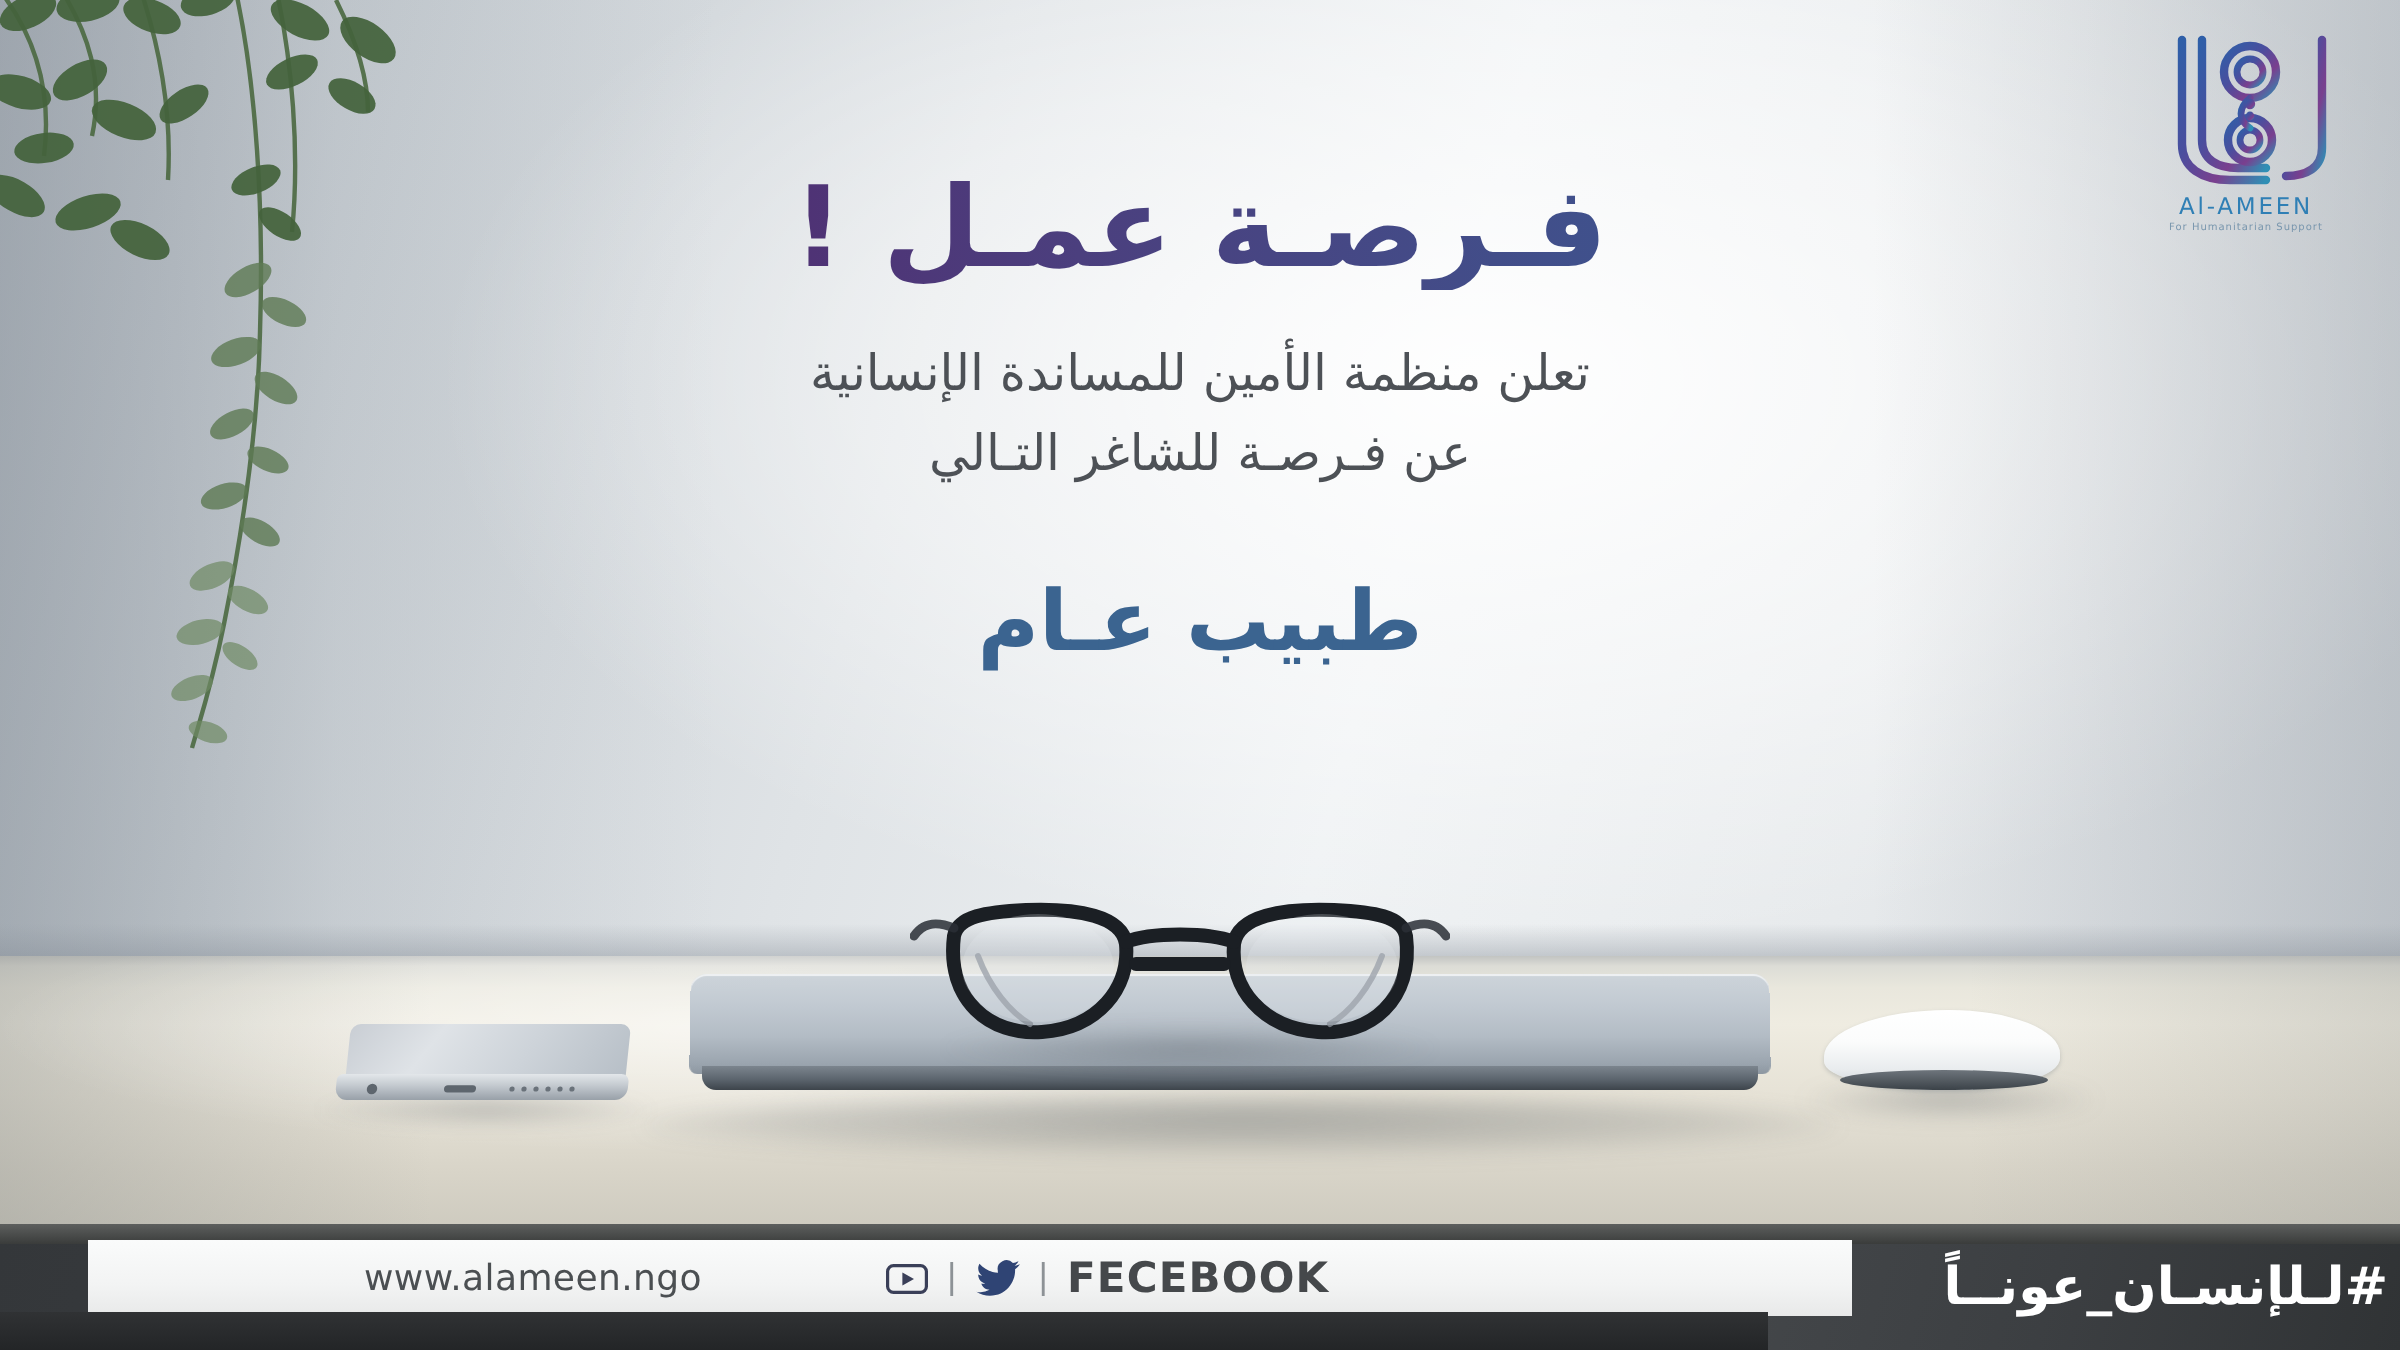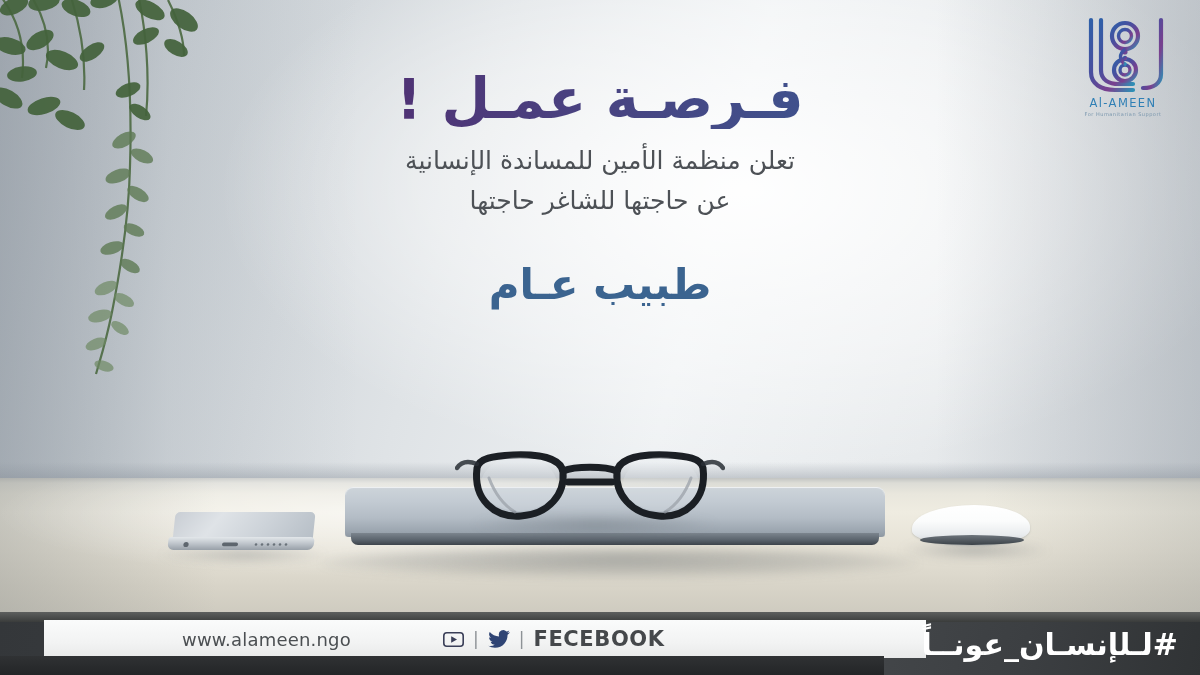--- a/index.html
+++ b/index.html
@@ -140,38 +140,38 @@
   .mouse-shadow {
     position: absolute; left: 900px; top: 540px; width: 150px; height: 20px;
     border-radius: 50%;
     background: radial-gradient(ellipse at 50% 50%, rgba(88,94,100,0.38), rgba(0,0,0,0) 72%);
     filter: blur(5px);
   }
 
   
   .text-block {
     position: absolute;
-    left: 0; top: 70px;
+    left: 0; top: 86px;
     width: 1200px;
     text-align: center;
     direction: rtl;
   }
   .headline {
     font-size: 56px;
     font-weight: bold;
     letter-spacing: 2px;
     line-height: 1.05;
     margin: 0;
     background: linear-gradient(to left, #2b5f8e 0%, #3a5a93 22%, #4b3f7e 55%, #53246a 80%, #561b5e 100%);
     -webkit-background-clip: text;
     background-clip: text;
     color: transparent;
     -webkit-text-fill-color: transparent;
   }
-  .subline-wrap { margin-top: 12px; }
+  .subline-wrap { margin-top: 22px; }
   .subline {
     font-size: 25px;
     font-weight: 400;
     color: #4d5156;
     line-height: 1.62;
     margin: 0;
     letter-spacing: 0.3px;
   }
   .jobtitle {
     margin-top: 38px;
@@ -227,25 +227,25 @@
   .f-sep { color: #8d9296; font-size: 17px; }
   .f-fb {
     font-size: 21px; font-weight: bold; letter-spacing: 0.6px; color: #45484b;
   }
   .footer-dark {
     position: absolute; left: 0; top: 620px; width: 1200px; height: 55px;
     background: linear-gradient(105deg, #34373a 0%, #3d4043 35%, #4a4d50 60%, #3c3f42 85%, #303335 100%);
     z-index: 0;
   }
   .hashtag {
-    position: absolute; right: 22px; top: 618px;
+    position: absolute; right: 6px; top: 618px;
     height: 52px;
     display: flex; align-items: center;
     color: #ffffff;
-    font-size: 30px;
+    font-size: 26px;
     font-weight: bold;
     direction: rtl;
     letter-spacing: 0.5px;
     z-index: 3;
   }
   .footer-botline {
     position: absolute; left: 0; top: 656px; width: 884px; height: 19px;
     background: linear-gradient(to bottom, #303234 0%, #232527 100%);
     z-index: 2;
   }
@@ -359,21 +359,21 @@
   <div class="mouse-shadow"></div>
   <div class="mouse">
     <div class="mouse-body"></div>
     <div class="mouse-dark"></div>
   </div>
 
   <div class="text-block">
     <div class="headline">فـرصـة عمـل !</div>
     <div class="subline-wrap">
       <div class="subline">تعلن منظمة الأمين للمساندة الإنسانية</div>
-      <div class="subline">عن حاجتها للشاغر حاجتها</div>
+      <div class="subline">عن فـرصـة للشاغر التـالي</div>
     </div>
     <div class="jobtitle">طبيب عـام</div>
   </div>
 
   <div class="logo">
     <svg width="96" height="80" viewBox="0 0 96 80">
       <defs>
         <linearGradient id="lg" x1="0" y1="0" x2="1" y2="1">
           <stop offset="0%" stop-color="#2f5fa8"></stop>
           <stop offset="40%" stop-color="#4a4e9e"></stop>

